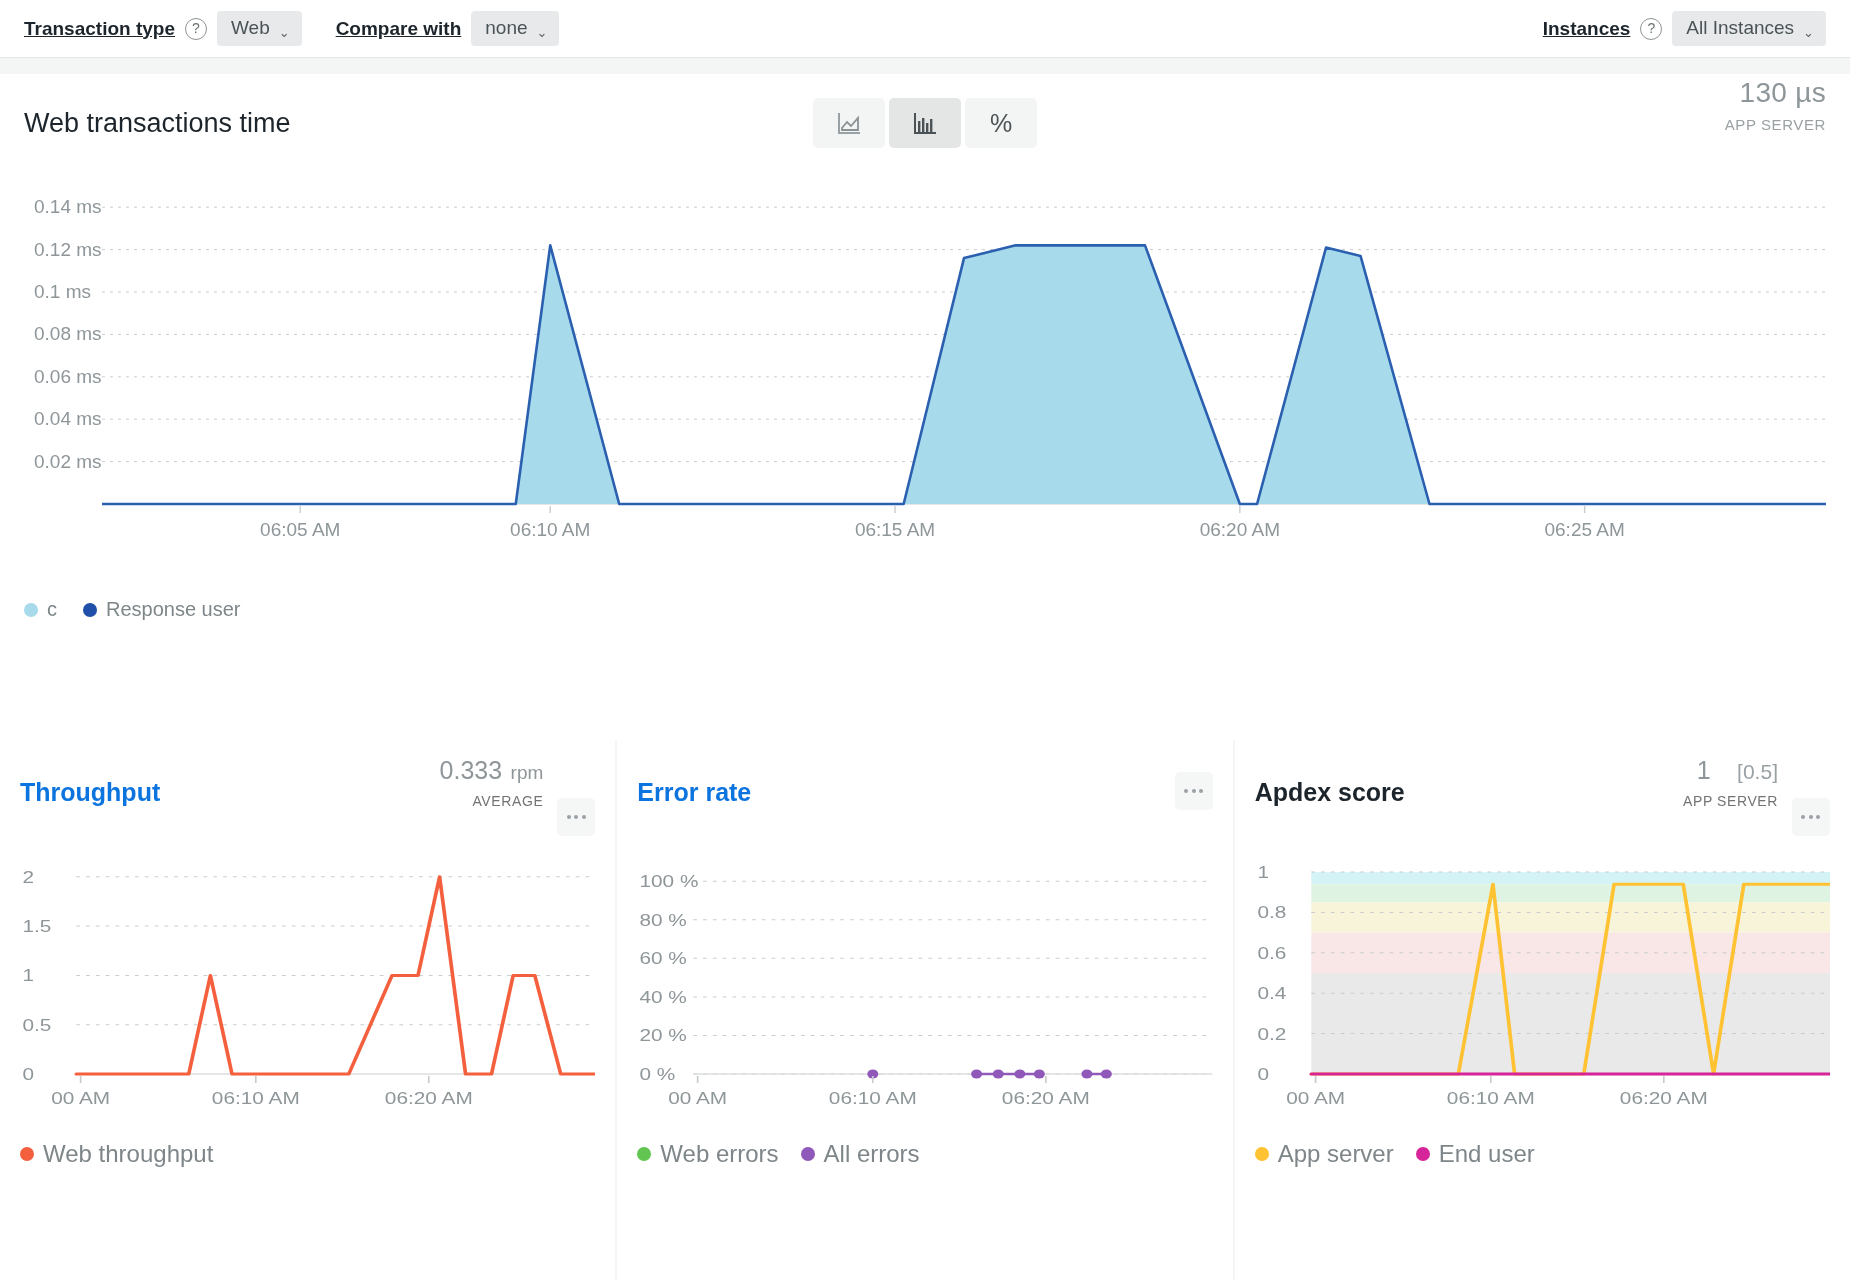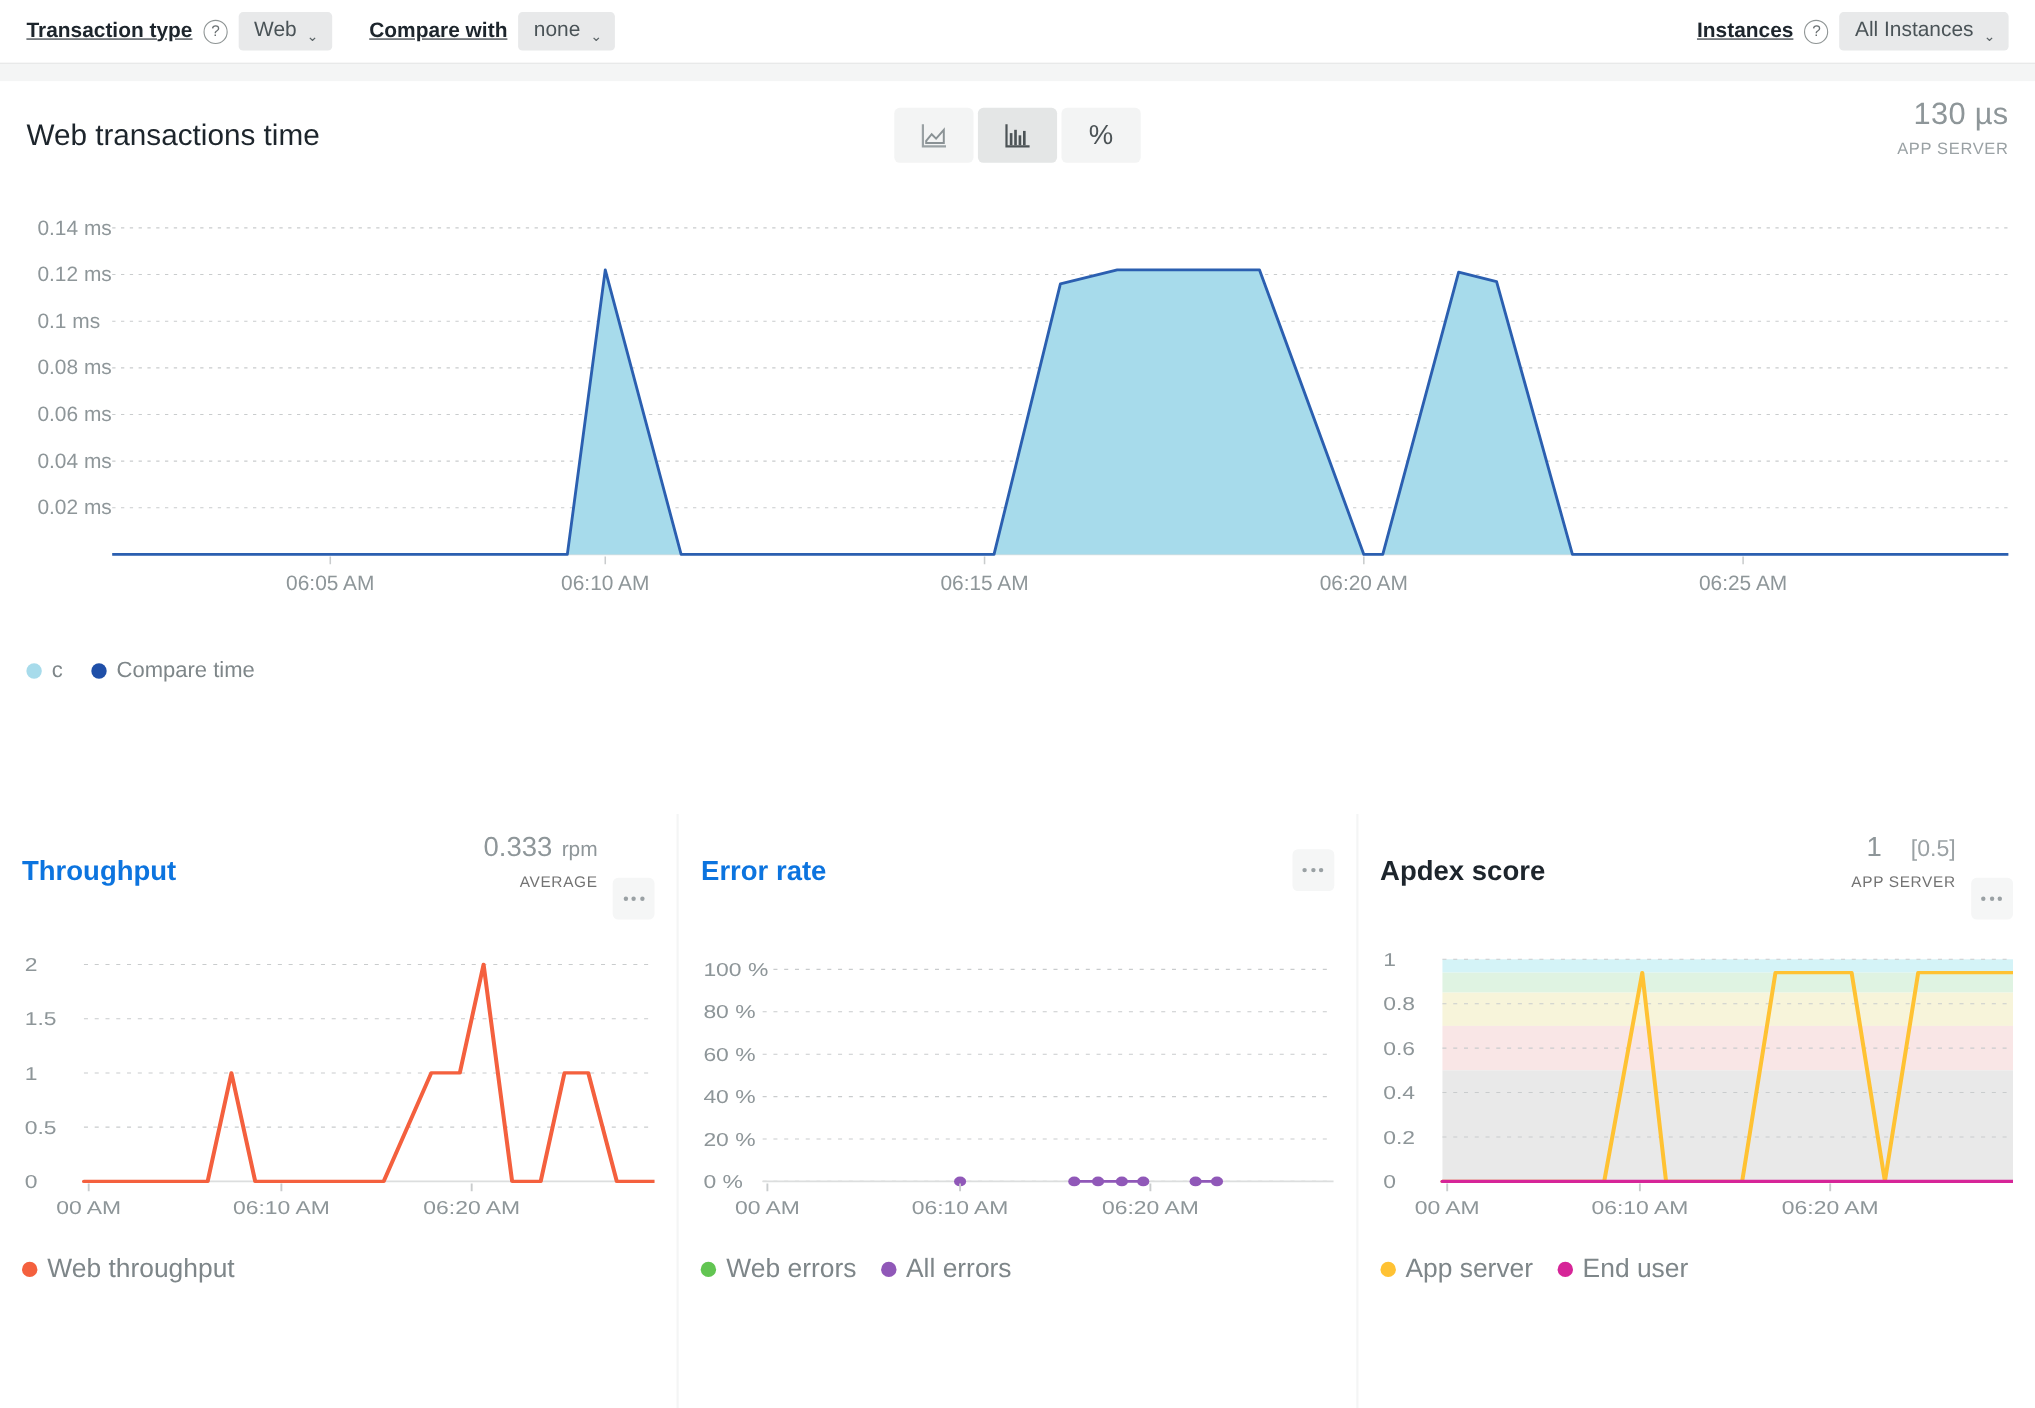--- a/index.html
+++ b/index.html
@@ -65,21 +65,21 @@
   }
   .toggle-btn {
     width: 72px; height: 50px; border-radius: 5px;
     background: #f3f4f4; display: flex; align-items: center; justify-content: center;
     cursor: pointer;
   }
   .toggle-btn.active { background: #e4e6e6; }
   .toggle-btn .pct { font-size: 25px; color: #4c5356; }
 
   .main-metric {
-    position: absolute; right: 0; top: 14px; text-align: right;
+    position: absolute; right: 0; top: 3px; text-align: right;
   }
   .metric-value { font-size: 28px; color: #8e9699; letter-spacing: .3px; }
   .metric-sub { font-size: 15px; color: #9aa1a4; letter-spacing: .6px; margin-top: 7px; }
 
   .chart-wrap { position: relative; height: 400px; }
   .chart-svg { display: block; width: 100%; height: 400px; }
 
   .legend {
     display: flex; align-items: center; gap: 26px;
     padding-top: 26px;
@@ -226,21 +226,21 @@
     </svg>
   </div>
 
   <div class="legend">
     <div class="legend-item">
       <span class="legend-dot" style="background:#a7dbeb"></span>
       <span class="legend-text">c</span>
     </div>
     <div class="legend-item">
       <span class="legend-dot" style="background:#1f4fa8"></span>
-      <span class="legend-text">Compare time</span>
+      <span class="legend-text">Response user</span>
     </div>
   </div>
 </div>
 
 <div class="bottom-row">
 
   <div class="card">
     <div class="card-head">
       <div class="card-title link">Throughput</div>
       <div class="card-metric">

